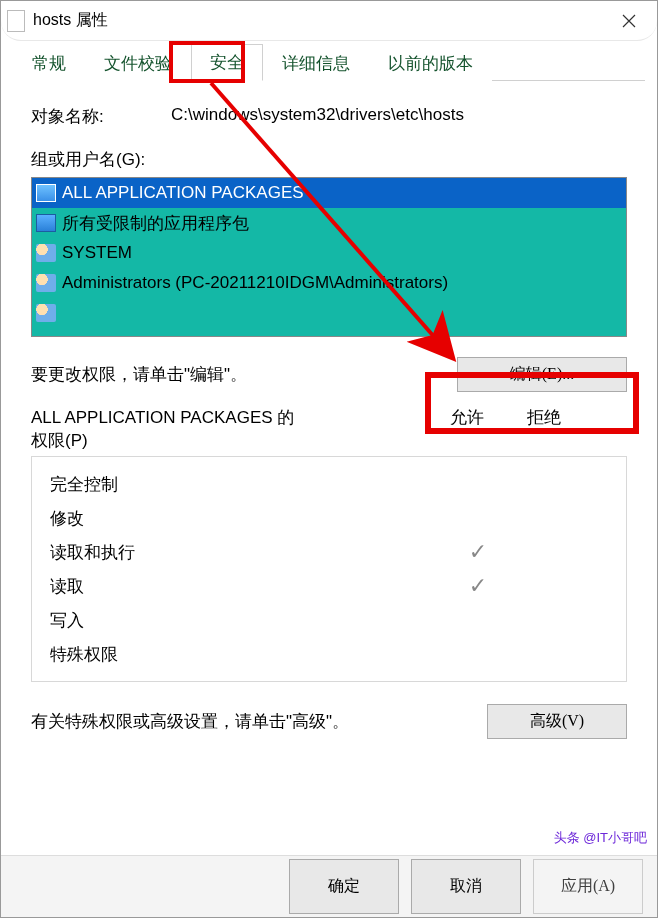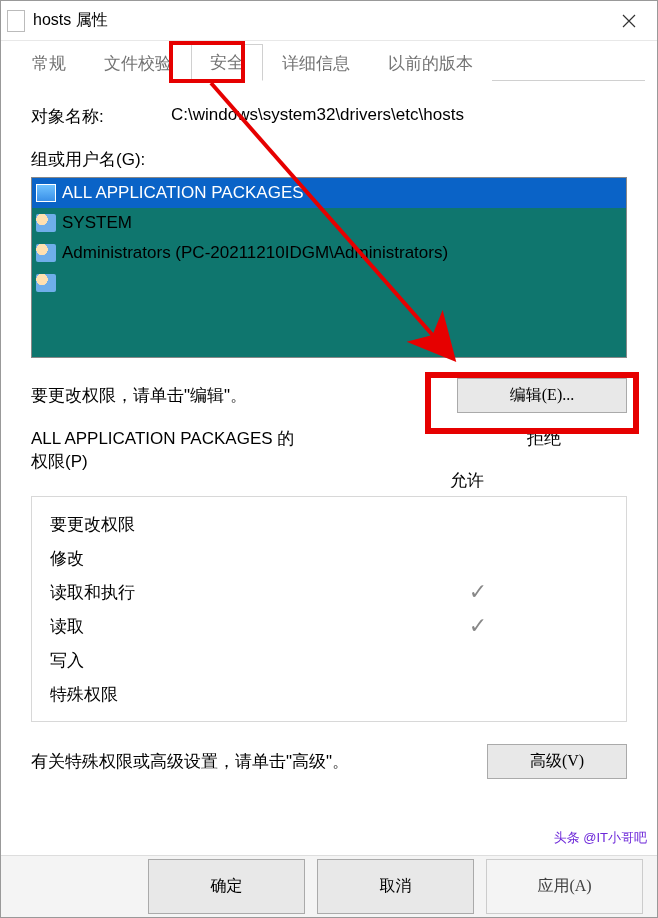--- a/index.html
+++ b/index.html
@@ -8,44 +8,45 @@
       font-size: 15px;
       background: #fff;
       width: 658px;
       height: 918px;
       position: relative;
     }
     .window { width: 658px; height: 918px; border: 1px solid #999; background: #fff; position: relative; }
     .titlebar {
       height: 40px; display: flex; align-items: center; padding: 0 6px;
       border-bottom: 1px solid #e8e8e8;
+      border-radius: 20px;
     }
     .titlebar .icon { width: 18px; height: 22px; border: 1px solid #bbb; background: #fff; margin-right: 8px; }
     .titlebar .title { flex: 1; font-size: 16px; color: #000; }
     .titlebar .close { width: 44px; height: 36px; display: flex; align-items: center; justify-content: center; font-size: 18px; color: #333; }
     .content { padding: 4px 12px 0 12px; position: relative; }
     .tabs { display: flex; border-bottom: 1px solid #d0d0d0; height: 36px; align-items: flex-end; }
     .tab {
-      padding: 6px 18px; font-size: 17px; color: #737373;
+      padding: 6px 18px; font-size: 17px; color: #14532d;
       border: 1px solid transparent; border-bottom: none; position: relative; top: 1px;
       background: #fff;
     }
     .tab.active { border: 1px solid #d0d0d0; border-bottom: 1px solid #fff; }
     .tab-highlight-security {
       position: absolute;
       left: 168px; top: 40px; width: 76px; height: 42px;
       border: 4px solid #e60000; z-index: 10; pointer-events:none;
     }
     .section { padding: 10px 18px 0 18px; }
     .row { display: flex; margin: 14px 0 20px 0; }
     .label { width: 140px; font-size: 17px; }
     .value { font-size: 17px; flex:1; }
     .group-label { font-size: 17px; margin-bottom: 6px; }
     .listbox {
-      border: 1px solid #888; height: 181px; overflow: hidden; background: #0f766e;
+      border: 1px solid #888; height: 160px; overflow: hidden; background: #14b8a6;
     }
     .listitem { display: flex; align-items: center; height: 30px; padding: 0 4px; font-size: 17px; }
     .listitem.selected { background: #0a63c7; color: #fff; }
     .li-icon { width: 20px; height: 18px; margin-right: 6px; flex-shrink:0; display:inline-block; }
     .icon-pkg {
       background: linear-gradient(#5ab0ff,#2a80d8);
       border:1px solid #1b5da0;
     }
     .icon-pkg-sel { background: linear-gradient(#6fc2ff,#3a90e8); border:1px solid #fff; }
     .icon-users {
@@ -58,35 +59,35 @@
       background: #e8e8e8; border: 1px solid #aaa; padding: 6px 28px; font-size: 16px;
       font-family: Liberation Serif, serif; color:#000;
     }
     .btn-edit { width: 170px; }
     .edit-highlight {
       position: absolute;
       border: 6px solid #e60000; z-index: 9; pointer-events:none;
     }
     .perm-header-row { display:flex; margin-top:14px; font-size:17px; }
     .perm-header-left { flex:1; }
-    .perm-header-allow { width: 120px; text-align:center;margin-top:42px; }
+    .perm-header-allow { width: 120px; text-align:center; }
     .perm-header-deny { width: 100px; text-align:left; }
     .perm-table { border: 1px solid #d8d8d8; padding: 10px 18px 10px 18px; margin-top:4px; }
     .perm-row { display:flex; align-items:center; height: 34px; font-size:17px; }
     .perm-name { flex:1; }
     .perm-allow { width: 100px; text-align:center; color:#888; font-size:22px; }
     .perm-deny { width: 80px; text-align:center; color:#888; font-size:22px; }
     .adv-row { display:flex; align-items:center; justify-content:space-between; margin: 22px 0 0 0; }
     .adv-text { font-size:17px; }
     .footer {
       position: absolute; bottom: 0; left: 0; right: 0; height: 62px;
       border-top: 1px solid #ddd; background: #f4f4f4;
       display:flex; justify-content:flex-end; align-items:center; padding: 0 14px; gap: 12px;
     }
-    .footer .btn { width: 157px; padding: 16px 0; }
+    .footer .btn { width: 110px; padding: 16px 0; }
     .footer .btn.disabled { color: #404040; background:#f4f4f4; border-color:#ccc; }
     .watermark { position:absolute; right:10px; bottom:70px; font-size:13px; color:#6d28d9; }
     .check { font-weight: normal; }
     .arrow-svg { position:absolute; left:0; top:0; pointer-events:none; z-index:8; }
   </style>
 </head>
 <body>
 
 <div class="window">
   <div class="titlebar">
@@ -114,20 +115,24 @@
         <span class="value">C:\windows\system32\drivers\etc\hosts</span>
       </div>
 
       <div class="group-label">组或用户名(G):</div>
       <div class="listbox">
         <div class="listitem selected">
           <span class="li-icon icon-pkg icon-pkg-sel"></span>
           <span>ALL APPLICATION PACKAGES</span>
         </div>
         <div class="listitem">
+          <span class="li-icon icon-pkg"></span>
+          <span>所有受限制的应用程序包</span>
+        </div>
+        <div class="listitem">
           <span class="li-icon icon-users"></span>
           <span>SYSTEM</span>
         </div>
         <div class="listitem">
           <span class="li-icon icon-users"></span>
           <span>Administrators (PC-20211210IDGM\Administrators)</span>
         </div>
         <div class="listitem">
           <span class="li-icon icon-users"></span>
         </div>
@@ -142,21 +147,21 @@
         <div class="perm-header-left">
           <div>ALL APPLICATION PACKAGES 的</div>
           <div>权限(P)</div>
         </div>
         <div class="perm-header-allow">允许</div>
         <div class="perm-header-deny">拒绝</div>
       </div>
 
       <div class="perm-table">
         <div class="perm-row">
-          <span class="perm-name">要更改权限</span>
+          <span class="perm-name">完全控制</span>
           <span class="perm-allow"></span>
           <span class="perm-deny"></span>
         </div>
         <div class="perm-row">
           <span class="perm-name">修改</span>
           <span class="perm-allow"></span>
           <span class="perm-deny"></span>
         </div>
         <div class="perm-row">
           <span class="perm-name">读取和执行</span>

